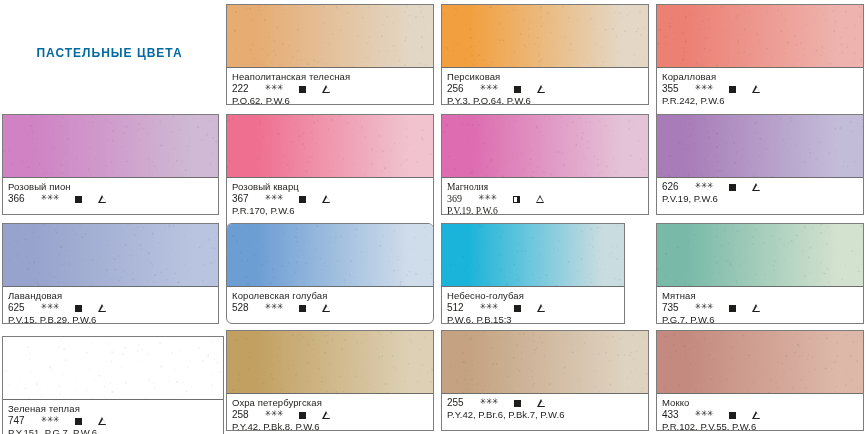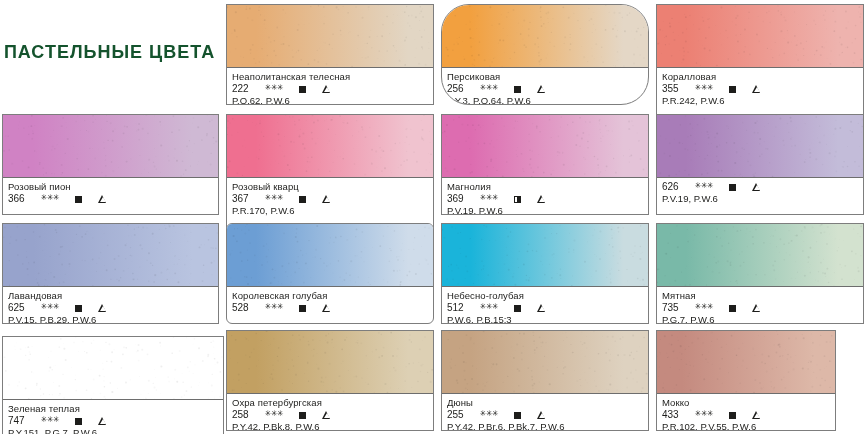--- a/index.html
+++ b/index.html
@@ -14,24 +14,24 @@
     width:867px;height:434px;
     background:#ffffff;
   }
   
   #title-block{
     position:absolute;
     left:0;top:0;width:219px;height:105px;
     display:flex;align-items:center;justify-content:center;
   }
   #title-text{
-    font-size:18px;
+    font-size:12px;
     font-weight:bold;
     letter-spacing:1.0px;
-    color:#14532d;
+    color:#0369a1;
     white-space:nowrap;
     font-family:"Liberation Sans","DejaVu Sans",sans-serif;
   }
   
   .cell{
     position:absolute;
     box-sizing:border-box;
     background:#ffffff;
     border:1px solid #7d7d7d;
     overflow:hidden;
@@ -295,21 +295,21 @@
           <div class="c-name">Неаполитанская телесная</div>
           <div class="c-meta">
             <span class="c-num">222</span>
             <span class="stars">✳✳✳</span>
             <span class="sq"></span>
             <span class="tri-in"></span>
           </div>
           <div class="c-pig">P.O.62, P.W.6</div>
         </div>
       </div>
-      <div class="cell" style="left: 441px; top: 4px; width: 208px; height: 101px; border-radius: 28px;">
+      <div class="cell" style="left: 441px; top: 4px; width: 208px; height: 101px;">
         <div class="swatch" style="background: linear-gradient(to right, rgb(242, 160, 63) 0%, rgb(242, 160, 63) 14%, rgb(228, 215, 198) 88%, rgb(228, 215, 198) 100%);">
           <div class="grain"><svg xmlns="http://www.w3.org/2000/svg" width="100%" height="100%" preserveAspectRatio="none">
               <circle cx="5.3%" cy="72.9%" r="0.73" fill="#000" opacity="0.17"></circle>
               <circle cx="31.7%" cy="49.1%" r="0.48" fill="#000" opacity="0.09"></circle>
               <circle cx="46.5%" cy="53.4%" r="0.84" fill="#000" opacity="0.23"></circle>
               <circle cx="74.5%" cy="39.9%" r="0.51" fill="#000" opacity="0.12"></circle>
               <circle cx="58.9%" cy="3.8%" r="0.84" fill="#000" opacity="0.19"></circle>
               <circle cx="50.2%" cy="36.4%" r="0.42" fill="#000" opacity="0.08"></circle>
               <circle cx="62.2%" cy="47.7%" r="0.52" fill="#000" opacity="0.23"></circle>
               <circle cx="93.5%" cy="54.8%" r="0.82" fill="#000" opacity="0.06"></circle>
@@ -998,21 +998,21 @@
           <div class="c-name">Розовый кварц</div>
           <div class="c-meta">
             <span class="c-num">367</span>
             <span class="stars">✳✳✳</span>
             <span class="sq"></span>
             <span class="tri-in"></span>
           </div>
           <div class="c-pig">P.R.170, P.W.6</div>
         </div>
       </div>
-      <div class="cell" style="left: 441px; top: 114px; width: 208px; height: 101px;">
+      <div class="cell" style="left: 441px; top: 114px; width: 208px; height: 101px; font-family: Liberation Serif, serif;">
         <div class="swatch" style="background: linear-gradient(to right, rgb(221, 108, 176) 0%, rgb(221, 108, 176) 14%, rgb(228, 195, 216) 88%, rgb(228, 195, 216) 100%);">
           <div class="grain"><svg xmlns="http://www.w3.org/2000/svg" width="100%" height="100%" preserveAspectRatio="none">
               <circle cx="39.7%" cy="91.1%" r="0.62" fill="#000" opacity="0.13"></circle>
               <circle cx="57.0%" cy="60.8%" r="0.84" fill="#000" opacity="0.13"></circle>
               <circle cx="39.3%" cy="86.8%" r="0.89" fill="#000" opacity="0.10"></circle>
               <circle cx="18.7%" cy="19.8%" r="0.68" fill="#000" opacity="0.08"></circle>
               <circle cx="1.4%" cy="73.5%" r="0.30" fill="#000" opacity="0.18"></circle>
               <circle cx="23.3%" cy="46.4%" r="0.70" fill="#000" opacity="0.14"></circle>
               <circle cx="71.8%" cy="11.5%" r="0.89" fill="#000" opacity="0.10"></circle>
               <circle cx="75.6%" cy="71.3%" r="0.63" fill="#000" opacity="0.22"></circle>
@@ -1700,21 +1700,21 @@
         <div class="info">
           <div class="c-name">Королевская голубая</div>
           <div class="c-meta">
             <span class="c-num">528</span>
             <span class="stars">✳✳✳</span>
             <span class="sq"></span>
             <span class="tri-in"></span>
           </div>
         </div>
       </div>
-      <div class="cell" style="left: 441px; top: 223px; width: 208px; height: 101px;">
+      <div class="cell" style="left: 441px; top: 223px; width: 184px; height: 101px;">
         <div class="swatch" style="background: linear-gradient(to right, rgb(26, 180, 218) 0%, rgb(26, 180, 218) 14%, rgb(201, 220, 224) 88%, rgb(201, 220, 224) 100%);">
           <div class="grain"><svg xmlns="http://www.w3.org/2000/svg" width="100%" height="100%" preserveAspectRatio="none">
               <circle cx="74.0%" cy="9.3%" r="0.51" fill="#000" opacity="0.09"></circle>
               <circle cx="82.3%" cy="72.4%" r="0.40" fill="#000" opacity="0.17"></circle>
               <circle cx="32.1%" cy="20.2%" r="0.94" fill="#000" opacity="0.15"></circle>
               <circle cx="63.0%" cy="99.8%" r="0.86" fill="#000" opacity="0.22"></circle>
               <circle cx="44.0%" cy="43.1%" r="0.56" fill="#000" opacity="0.17"></circle>
               <circle cx="96.3%" cy="56.4%" r="0.97" fill="#000" opacity="0.20"></circle>
               <circle cx="81.5%" cy="75.4%" r="0.47" fill="#000" opacity="0.16"></circle>
               <circle cx="57.7%" cy="87.9%" r="0.43" fill="#000" opacity="0.20"></circle>
@@ -2570,31 +2570,30 @@
               <circle cx="91.7%" cy="67.3%" r="0.99" fill="#000" opacity="0.09"></circle>
               <circle cx="16.8%" cy="60.9%" r="0.40" fill="#000" opacity="0.17"></circle>
               <circle cx="4.5%" cy="45.3%" r="0.57" fill="#000" opacity="0.18"></circle>
               <circle cx="35.0%" cy="97.3%" r="0.91" fill="#000" opacity="0.11"></circle>
               <circle cx="73.7%" cy="0.7%" r="0.82" fill="#000" opacity="0.08"></circle>
               <circle cx="60.1%" cy="2.5%" r="0.66" fill="#000" opacity="0.06"></circle>
               <circle cx="63.4%" cy="34.7%" r="0.81" fill="#000" opacity="0.23"></circle>
             </svg></div>
         </div>
         <div class="info">
-          <div class="c-name">Дюны</div>
           <div class="c-meta">
             <span class="c-num">255</span>
             <span class="stars">✳✳✳</span>
             <span class="sq"></span>
             <span class="tri-in"></span>
           </div>
           <div class="c-pig">P.Y.42, P.Br.6, P.Bk.7, P.W.6</div>
         </div>
       </div>
-      <div class="cell" style="left: 656px; top: 330px; width: 180px; height: 101px;">
+      <div class="cell" style="left: 656px; top: 330px; width: 208px; height: 101px;">
         <div class="swatch" style="background: linear-gradient(to right, rgb(196, 138, 127) 0%, rgb(196, 138, 127) 14%, rgb(221, 184, 168) 88%, rgb(221, 184, 168) 100%);">
           <div class="grain"><svg xmlns="http://www.w3.org/2000/svg" width="100%" height="100%" preserveAspectRatio="none">
               <circle cx="92.0%" cy="7.1%" r="0.57" fill="#000" opacity="0.22"></circle>
               <circle cx="13.9%" cy="36.9%" r="0.65" fill="#000" opacity="0.17"></circle>
               <circle cx="23.1%" cy="12.0%" r="1.00" fill="#000" opacity="0.13"></circle>
               <circle cx="18.3%" cy="49.7%" r="0.47" fill="#000" opacity="0.08"></circle>
               <circle cx="72.3%" cy="30.2%" r="0.49" fill="#000" opacity="0.07"></circle>
               <circle cx="87.6%" cy="18.9%" r="0.92" fill="#000" opacity="0.14"></circle>
               <circle cx="18.6%" cy="55.3%" r="0.53" fill="#000" opacity="0.19"></circle>
               <circle cx="60.3%" cy="8.6%" r="0.39" fill="#000" opacity="0.13"></circle>

